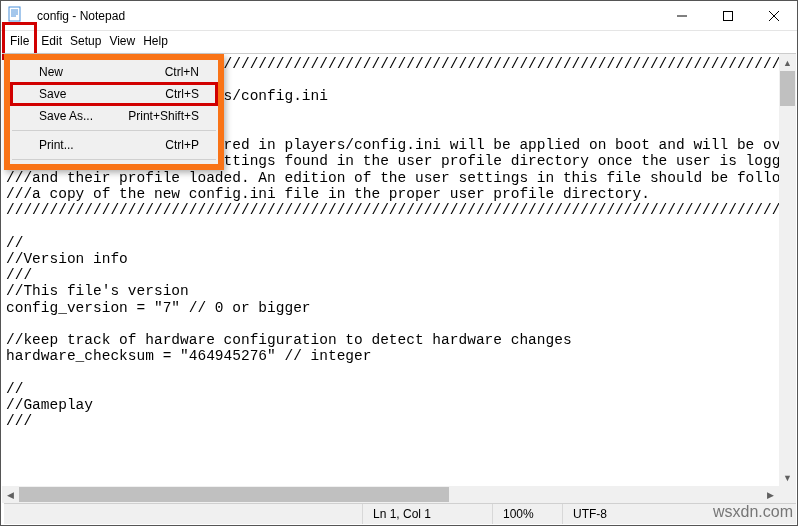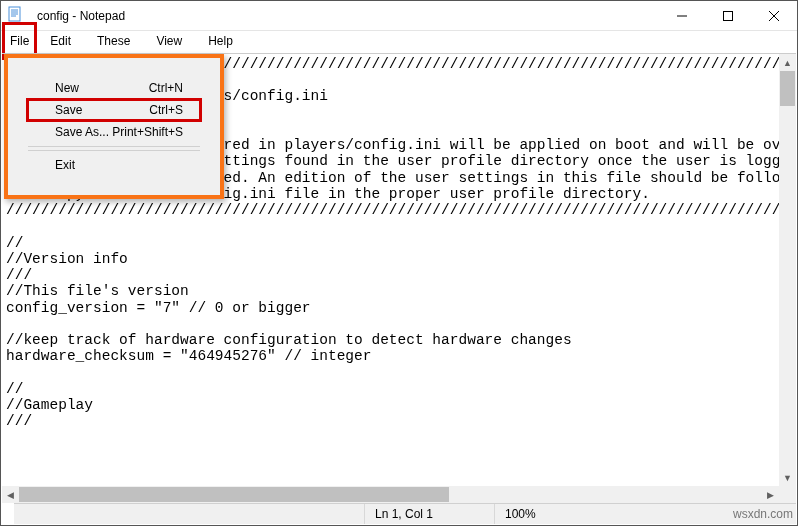--- a/index.html
+++ b/index.html
@@ -36,39 +36,39 @@
   
   .menubar {
     display: flex;
     height: 20px;
     align-items: center;
     background: #fff;
     font-size: 12px;
     position: relative;
   }
   .menu-item {
-    padding: 2px 13px;
+    padding: 2px 4px;
     cursor: default;
   }
   .menu-item.file {
     border: 3px solid #d10000;
     padding: 9px 5px;
     margin-left: 1px;
   }
   
   .dropdown {
     position: absolute;
     left: 3px;
     top: 53px;
     width: 220px;
     background: #f0f0f0;
-    border: 4px solid #f97316;
+    border: 6px solid #f97316;
     box-shadow: 2px 3px 6px rgba(0,0,0,0.3);
     z-index: 10;
-    padding: 19px;
+    padding: 1px;
   }
   .dd-item {
     display: flex;
     justify-content: space-between;
     padding: 4px 18px 4px 28px;
     font-size: 12px;
     color: #000;
   }
   .dd-sep { height: 1px; background: #d0d0d0; margin: 3px 1px; }
   .dd-item.save-hl {
@@ -122,35 +122,36 @@
   .hscroll .arrow.left { position:absolute; left:0; }
   .hscroll .arrow.right { position:absolute; right:0; }
   .hscroll .thumb {
     position:absolute; top:1px; bottom:1px; left:17px; width:430px;
     background:#c0c0c0;
   }
   .scroll-corner { position:absolute; right:0; bottom:0; width:17px; height:17px; background:#f0f0f0; }
   
   .statusbar {
     position: absolute;
-    left:13px; right:1px; bottom:1px;
+    left:3px; right:1px; bottom:1px;
     height: 21px;
     background: #f0f0f0;
     display: flex;
     align-items: center;
     font-size: 12px;
     color: #000;
     border-top: 1px solid #d0d0d0;
+    padding-left: 8px;
   }
   .status-cell { padding: 0 10px; border-left: 1px solid #d8d8d8; height:100%; display:flex; align-items:center; }
   .status-spacer { flex: 0 0 350px; }
   .watermark {
     position:absolute;
     right:4px; bottom:4px;
-    font-size:12px;
+    font-size:16px;
     color:#777;
     font-family: Arial, sans-serif;
     z-index:20;
   }
   .notepad-icon svg { width:16px; height:16px; }
 </style>
 </head>
 <body>
 
 <div class="titlebar">
@@ -182,21 +183,21 @@
           <line x1="0" y1="0" x2="10" y2="10" stroke="#000"></line>
           <line x1="10" y1="0" x2="0" y2="10" stroke="#000"></line>
         </svg>
     </div>
   </div>
 </div>
 
 <div class="menubar">
   <div class="menu-item file">File</div>
   <div class="menu-item">Edit</div>
-  <div class="menu-item">These</div>
+  <div class="menu-item">Setup</div>
   <div class="menu-item">View</div>
   <div class="menu-item">Help</div>
 </div>
 
 <div class="editor-wrap">
   <div class="editor" id="editor"><div class="editor-line">//////////////////////////////////////////////////////////////////////////////////////////////////</div><div class="editor-line">///</div><div class="editor-line">///player profile: players/config.ini</div><div class="editor-line">///</div><div class="editor-line">///</div><div class="editor-line">///These settings are stored in players/config.ini will be applied on boot and will be overridden.</div><div class="editor-line">///by any user profile settings found in the user profile directory once the user is logged in</div><div class="editor-line">///and their profile loaded. An edition of the user settings in this file should be followed by</div><div class="editor-line">///a copy of the new config.ini file in the proper user profile directory.</div><div class="editor-line">//////////////////////////////////////////////////////////////////////////////////////////////////</div><div class="editor-line">&nbsp;</div><div class="editor-line">//</div><div class="editor-line">//Version info</div><div class="editor-line">///</div><div class="editor-line">//This file's version</div><div class="editor-line">config_version = "7" // 0 or bigger</div><div class="editor-line">&nbsp;</div><div class="editor-line">//keep track of hardware configuration to detect hardware changes</div><div class="editor-line">hardware_checksum = "464945276" // integer</div><div class="editor-line">&nbsp;</div><div class="editor-line">//</div><div class="editor-line">//Gameplay</div><div class="editor-line">///</div></div>
   <div class="vscroll">
     <div class="arrow up">▲</div>
     <div class="thumb"></div>
     <div class="arrow down">▼</div>
@@ -216,26 +217,27 @@
   </div>
   <div class="dd-item save-hl">
     <span>Save</span>
     <span>Ctrl+S</span>
   </div>
   <div class="dd-item">
     <span>Save As...</span>
     <span>Print+Shift+S</span>
   </div>
   <div class="dd-sep"></div>
+  <div class="dd-item">
+    <span>Print...</span>
+    <span>Ctrl+P</span>
+  </div>
   <div class="dd-sep"></div>
-  <div class="dd-item">
-    <span>Exit</span>
-      <span></span>
-  </div>
 </div>
 
 <div class="statusbar">
   <div class="status-spacer"></div>
   <div class="status-cell" style="width:130px">Ln 1, Col 1</div>
   <div class="status-cell" style="width:70px">100%</div>
+  <div class="status-cell" style="flex:1">UTF-8</div>
 </div>
 
 <div class="watermark">wsxdn.com</div>
 
 </body></html>

